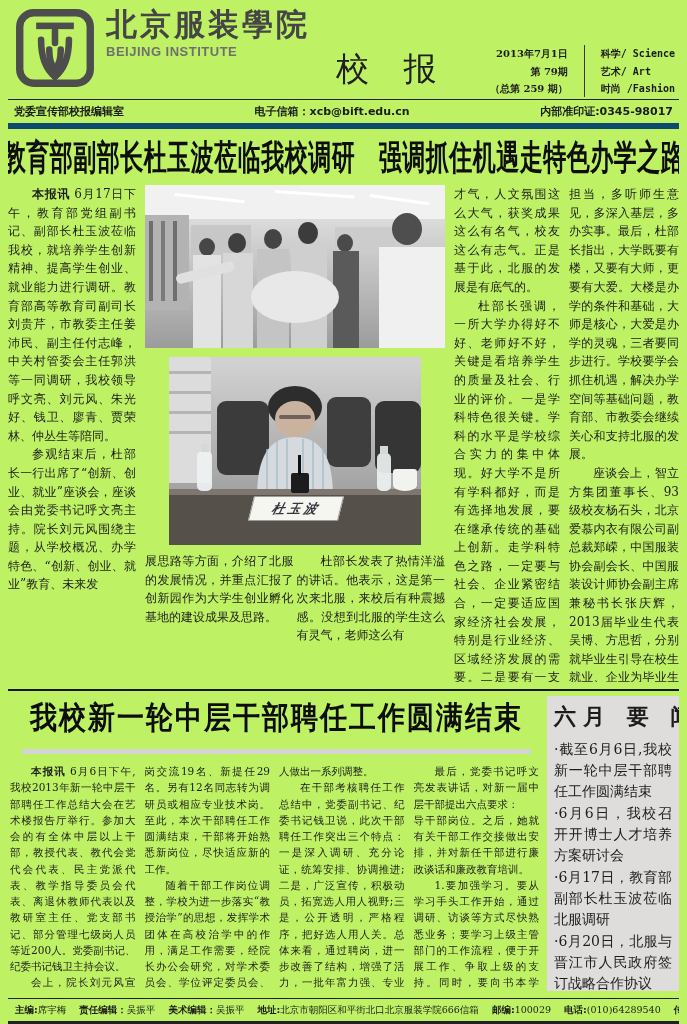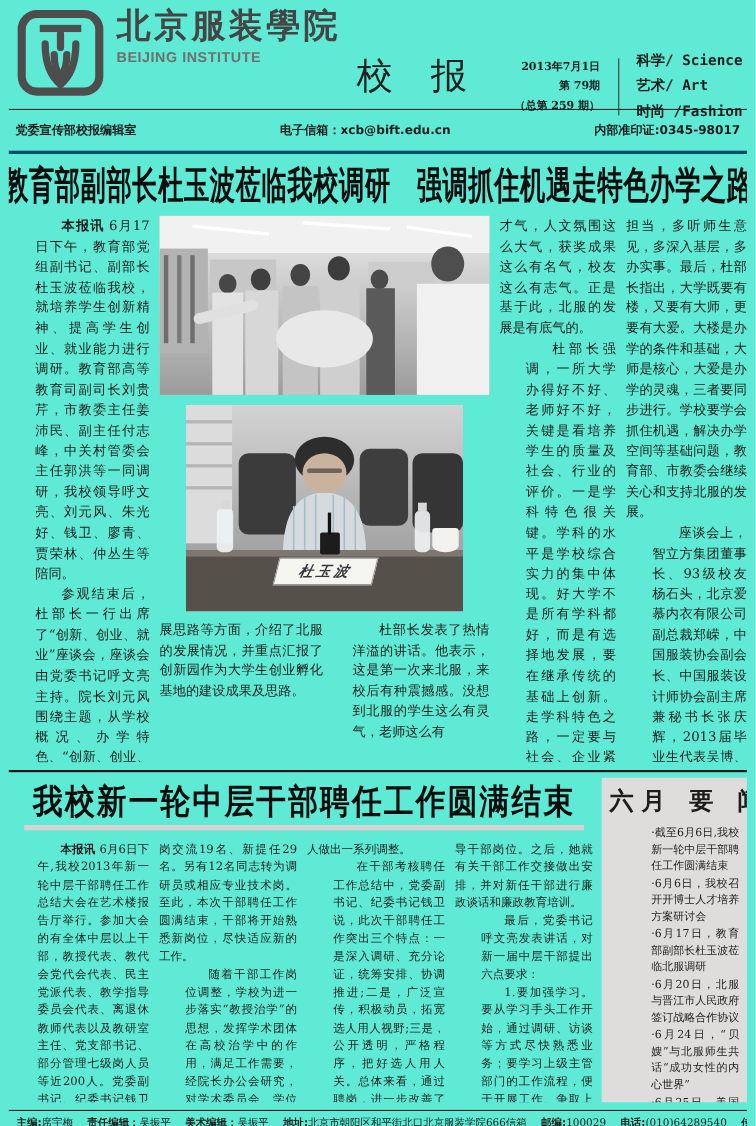--- a/index.html
+++ b/index.html
@@ -4,83 +4,83 @@
 <style>
   * { box-sizing: border-box; margin: 0; padding: 0; }
   html, body { width: 687px; height: 1024px; }
   body {
     background: #f7f7f4;
     color: #1c1c1c;
     font-family: "DejaVu Serif", serif;
     overflow: hidden;
     position: relative;
   }
-  .page { width: 687px; height: 1024px; padding: 0 8px; background: #5eead4; }
+  .page { width: 687px; height: 1024px; padding: 0 8px; background: #bef264; }
 
   
   .masthead { display: flex; align-items: flex-start; padding: 7px 4px 0 6px; height: 99px; }
   .logo { width: 82px; height: 82px; flex: 0 0 82px; }
   .mast-names { margin-left: 10px; }
   .cn-title { font-size: 31px; font-weight: 700; letter-spacing: 3px; color: #454545; line-height: 1.1; }
   .en-title { font-family: "Liberation Sans", sans-serif; font-weight: 700; font-size: 13px; color: #6f6f6f; letter-spacing: 0.5px; line-height: 1.2; margin-top: 3px; }
-  .paper-title { font-size: 33px; letter-spacing: 12px; color: #202020; margin-left: 14px; margin-top: 40px; white-space: nowrap; font-weight: 500; }
+  .paper-title { font-size: 33px; letter-spacing: 12px; color: #202020; margin-left: 26px; margin-top: 40px; white-space: nowrap; font-weight: 500; }
   .mast-meta { margin-left: auto; display: flex; align-items: center; gap: 16px; margin-top: 38px; }
   .meta-dates { text-align: right; font-size: 10px; font-weight: 700; line-height: 1.75; white-space: nowrap; }
   .meta-divider { width: 1px; height: 52px; background: #3a3a3a; }
-  .meta-tags { font-size: 13px; font-weight: 700; line-height: 1.75; white-space: nowrap; font-family: "DejaVu Sans Mono", monospace; }
+  .meta-tags { font-size: 10px; font-weight: 700; line-height: 1.75; white-space: nowrap; font-family: "DejaVu Sans Mono", monospace; }
 
   
   .infobar {
-    border-top: 1px solid #222; border-bottom: 3px solid #0c4a6e;
+    border-top: 1px solid #222; border-bottom: 6px solid #0c4a6e;
     display: flex; justify-content: space-between; align-items: center;
     padding: 5px 6px; font-family: "DejaVu Sans", sans-serif;
-    font-weight: 700; font-size: 11px; height: 41px;
+    font-weight: 700; font-size: 11px; height: 30px;
   }
 
   
   .a1-headline-wrap { height: 56px; display: flex; align-items: center; justify-content: center; overflow: hidden; }
   .a1-headline {
     font-size: 23px; font-weight: 700; white-space: nowrap; letter-spacing: 0.5px;
     transform: scale(1.0, 1.5); display: inline-block; color: #0e0e0e;
   }
   .a1-cols { display: flex; gap: 9px; height: 497px; overflow: hidden; }
   .col { overflow: hidden; }
   .c1 { width: 128px; flex: 0 0 128px; }
   .cmid { width: 300px; flex: 0 0 300px; display: flex; flex-direction: column; }
   .c4 { width: 106px; flex: 0 0 106px; }
   .c5 { flex: 1; }
   .bp { font-size: 12px; line-height: 1.55; text-align: justify; text-justify: inter-character; }
-  .ind { text-indent: 2em; margin-left: 24px; }
+  .ind { text-indent: 2em; }
   .cont { text-indent: 0; }
   .lead { font-weight: 700; font-family: "DejaVu Sans", sans-serif; margin-right: 4px; }
 
   .photo1 { height: 163px; width: 300px; margin-bottom: 9px; overflow: hidden; background: #c9c9c9; }
   .photo2-wrap { height: 188px; display: flex; justify-content: center; margin-bottom: 7px; }
   .photo2 { width: 252px; height: 188px; position: relative; overflow: hidden; background: #bdbdbd; }
   .nameplate {
     position: absolute; left: 82px; bottom: 24px; width: 90px; height: 25px;
     background: #f6f6f1; border: 1px solid #9a9a9a; transform: skewX(-14deg);
     display: flex; align-items: center; justify-content: center;
     font-size: 13px; font-weight: 700; font-style: italic; color: #37373f; letter-spacing: 3px;
   }
   .mid-text { display: flex; gap: 3px; flex: 1; overflow: hidden; }
   .mid-text .mcol { flex: 1; overflow: hidden; }
 
   
   .bottom { display: flex; border-top: 2px solid #161616; margin-top: 7px; height: 304px; }
   .a2-left { flex: 1; padding-top: 2px; overflow: hidden; }
-  .a2-head-wrap { text-align: center; padding: 7px 0 3px; border-bottom: 5px solid #d4d4d4; margin: 0 10px 9px 14px; }
+  .a2-head-wrap { text-align: center; padding: 7px 0 13px; border-bottom: 5px solid #d4d4d4; margin: 0 10px 9px 14px; }
   .a2-headline { font-size: 27px; font-weight: 700; letter-spacing: 2px; white-space: nowrap; display: inline-block; transform: scaleY(1.15); color: #0d0d0d; }
   .a2-cols { display: flex; gap: 9px; height: 238px; overflow: hidden; padding: 0 2px; }
   .a2-cols .col { flex: 1; }
   .bp2 { font-size: 10.5px; line-height: 1.55; text-align: justify; }
 
   .newsbox { width: 132px; flex: 0 0 132px; background: #dedddb; margin: 5px 0 2px 6px; padding: 4px 7px 6px; overflow: hidden; }
   .newsbox-title { font-size: 22px; font-weight: 700; letter-spacing: 7px; text-align: center; margin: 2px 0 7px; white-space: nowrap; }
-  .nitem { font-size: 10px; line-height: 1.5; text-align: justify; margin-bottom: 1px; margin-left: 38px; }
+  .nitem { font-size: 14px; line-height: 1.5; text-align: justify; margin-bottom: 1px; }
 
   
   .footer {
     border-top: 1px solid #222; border-bottom: 3px solid #222;
     margin-top: 5px; padding: 5px 2px 4px; text-align: center;
     font-size: 9.5px; white-space: nowrap; overflow: hidden;
   }
   .fi { margin: 0 5px; }
   .fi b { font-family: "DejaVu Sans", sans-serif; font-weight: 700; text-align: right; }
 </style>
@@ -253,22 +253,22 @@
         </div>
         <div class="col">
           <p class="bp2 cont">岗交流19名、新提任29名。另有12名同志转为调研员或相应专业技术岗。至此，本次干部聘任工作圆满结束，干部将开始熟悉新岗位，尽快适应新的工作。</p>
           <p class="bp2 ind">随着干部工作岗位调整，学校为进一步落实“教授治学”的思想，发挥学术团体在高校治学中的作用，满足工作需要，经院长办公会研究，对学术委员会、学位评定委员会、本科教学指导委员会成员以及对依托我校的北京市级重点实验室和科研基地负责</p>
         </div>
         <div class="col">
           <p class="bp2 cont">人做出一系列调整。</p>
           <p class="bp2 ind">在干部考核聘任工作总结中，党委副书记、纪委书记钱卫说，此次干部聘任工作突出三个特点：一是深入调研、充分论证，统筹安排、协调推进;二是，广泛宣传，积极动员，拓宽选人用人视野;三是，公开透明，严格程序，把好选人用人关。总体来看，通过聘岗，进一步改善了结构，增强了活力，一批年富力强、专业化程度较高、综合素质比较好，具有开拓创新精神、群众公认的干部教师走上了北服新一轮处级领</p>
         </div>
         <div class="col">
+          <p class="bp2 ind">最后，党委书记呼文亮发表讲话，对新一届中层干部提出六点要求：</p>
           <p class="bp2 cont">导干部岗位。之后，她就有关干部工作交接做出安排，并对新任干部进行廉政谈话和廉政教育培训。</p>
-          <p class="bp2 ind">最后，党委书记呼文亮发表讲话，对新一届中层干部提出六点要求：</p>
           <p class="bp2 ind">1.要加强学习。要从学习手头工作开始，通过调研、访谈等方式尽快熟悉业务；要学习上级主管部门的工作流程，便于开展工作、争取上级的支持。同时，要向书本学习、向实践学习、向有经验的同志学习，并将学习与思考结合起</p>
         </div>
       </div>
     </div>
 
     <div class="newsbox">
       <div class="newsbox-title">六月 要 闻</div>
       <div class="nitem">·截至6月6日,我校新一轮中层干部聘任工作圆满结束</div>
       <div class="nitem">·6月6日，我校召开开博士人才培养方案研讨会</div>
       <div class="nitem">·6月17日，教育部副部长杜玉波莅临北服调研</div>

